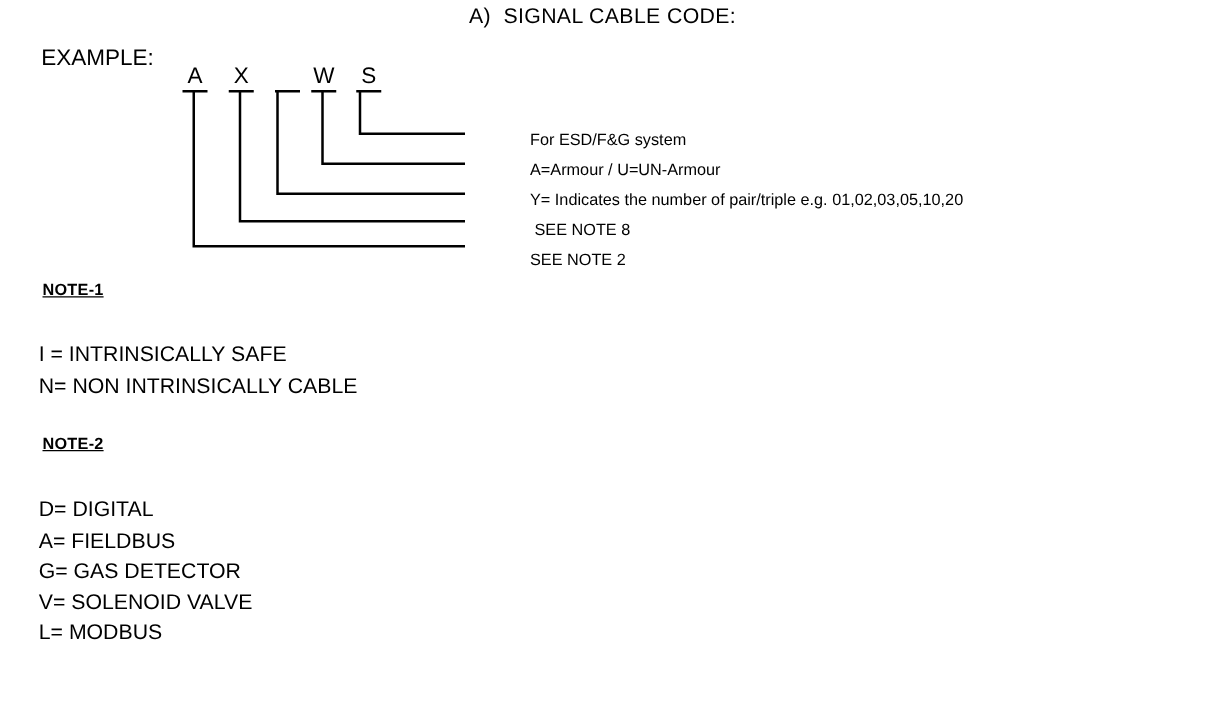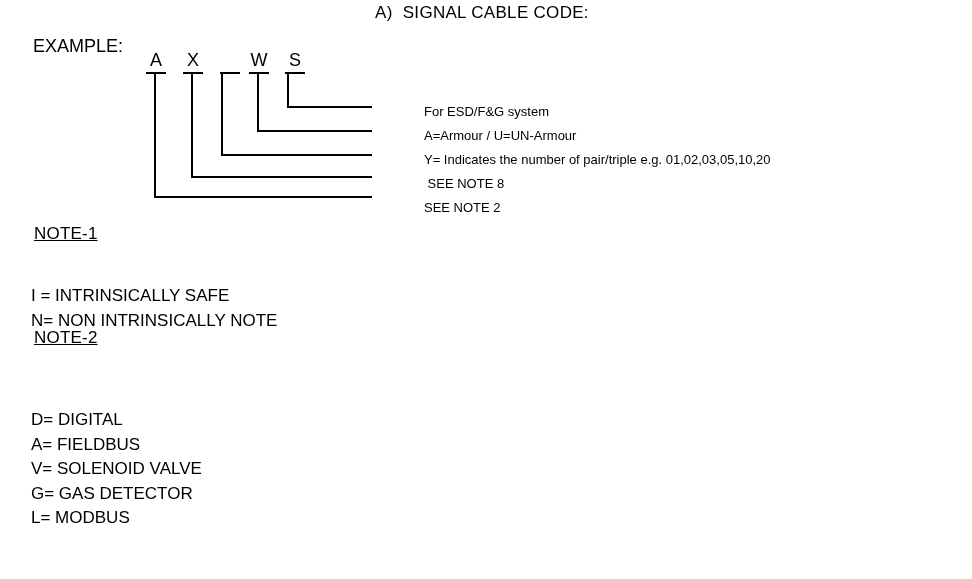--- a/index.html
+++ b/index.html
@@ -72,35 +72,34 @@
     font-size: 13px;
     line-height: 24px;
     white-space: pre;
   }
   #desc-block div { white-space: pre; }
 
   
   .note-head {
     position: absolute;
     left: 34px;
-    font-size: 17px;
-    font-weight: normal;
+    font-size: 13px;
+    font-weight: bold;
     text-decoration: underline;
     letter-spacing: 0.2px;
   }
   #note1-head { top: 224px; }
-  #note2-head { top: 328px; }
+  #note2-head { top: 347px; }
 
   .note-body {
     position: absolute;
     left: 31px;
     font-size: 17px;
     line-height: 24.5px;
     white-space: pre;
-    margin-top: 12px;
   }
   #note1-body { top: 272px; }
   #note2-body { top: 396px; }
   .note-body div { white-space: pre; }
 </style>
 </head>
 <body>
 
 <div id="title">
   <span class="sect">A)</span><span>SIGNAL CABLE CODE:</span>
@@ -120,16 +119,16 @@
     <path d="M 155 72 L 155 197 L 372 197" fill="none" stroke="#000000" stroke-width="2"></path>
     <path d="M 192 72 L 192 177 L 372 177" fill="none" stroke="#000000" stroke-width="2"></path>
     <path d="M 222 72 L 222 155 L 372 155" fill="none" stroke="#000000" stroke-width="2"></path>
     <path d="M 258 72 L 258 131 L 372 131" fill="none" stroke="#000000" stroke-width="2"></path>
     <path d="M 288 72 L 288 107 L 372 107" fill="none" stroke="#000000" stroke-width="2"></path>
   </svg>
 
 <div id="desc-block"><div>For ESD/F&amp;G system</div><div>A=Armour / U=UN-Armour</div><div>Y= Indicates the number of pair/triple e.g. 01,02,03,05,10,20</div><div> SEE NOTE 8</div><div>SEE NOTE 2</div></div>
 
 <div class="note-head" id="note1-head">NOTE-1</div>
-<div class="note-body" id="note1-body"><div>I = INTRINSICALLY SAFE</div><div>N= NON INTRINSICALLY NOTE</div></div>
+<div class="note-body" id="note1-body"><div>I = INTRINSICALLY SAFE</div><div>N= NON INTRINSICALLY CABLE</div></div>
 
 <div class="note-head" id="note2-head">NOTE-2</div>
-<div class="note-body" id="note2-body"><div>D= DIGITAL</div><div>A= FIELDBUS</div><div>V= SOLENOID VALVE</div><div>G= GAS DETECTOR</div><div>L= MODBUS</div></div>
+<div class="note-body" id="note2-body"><div>D= DIGITAL</div><div>A= FIELDBUS</div><div>G= GAS DETECTOR</div><div>V= SOLENOID VALVE</div><div>L= MODBUS</div></div>
 
 </body></html>

